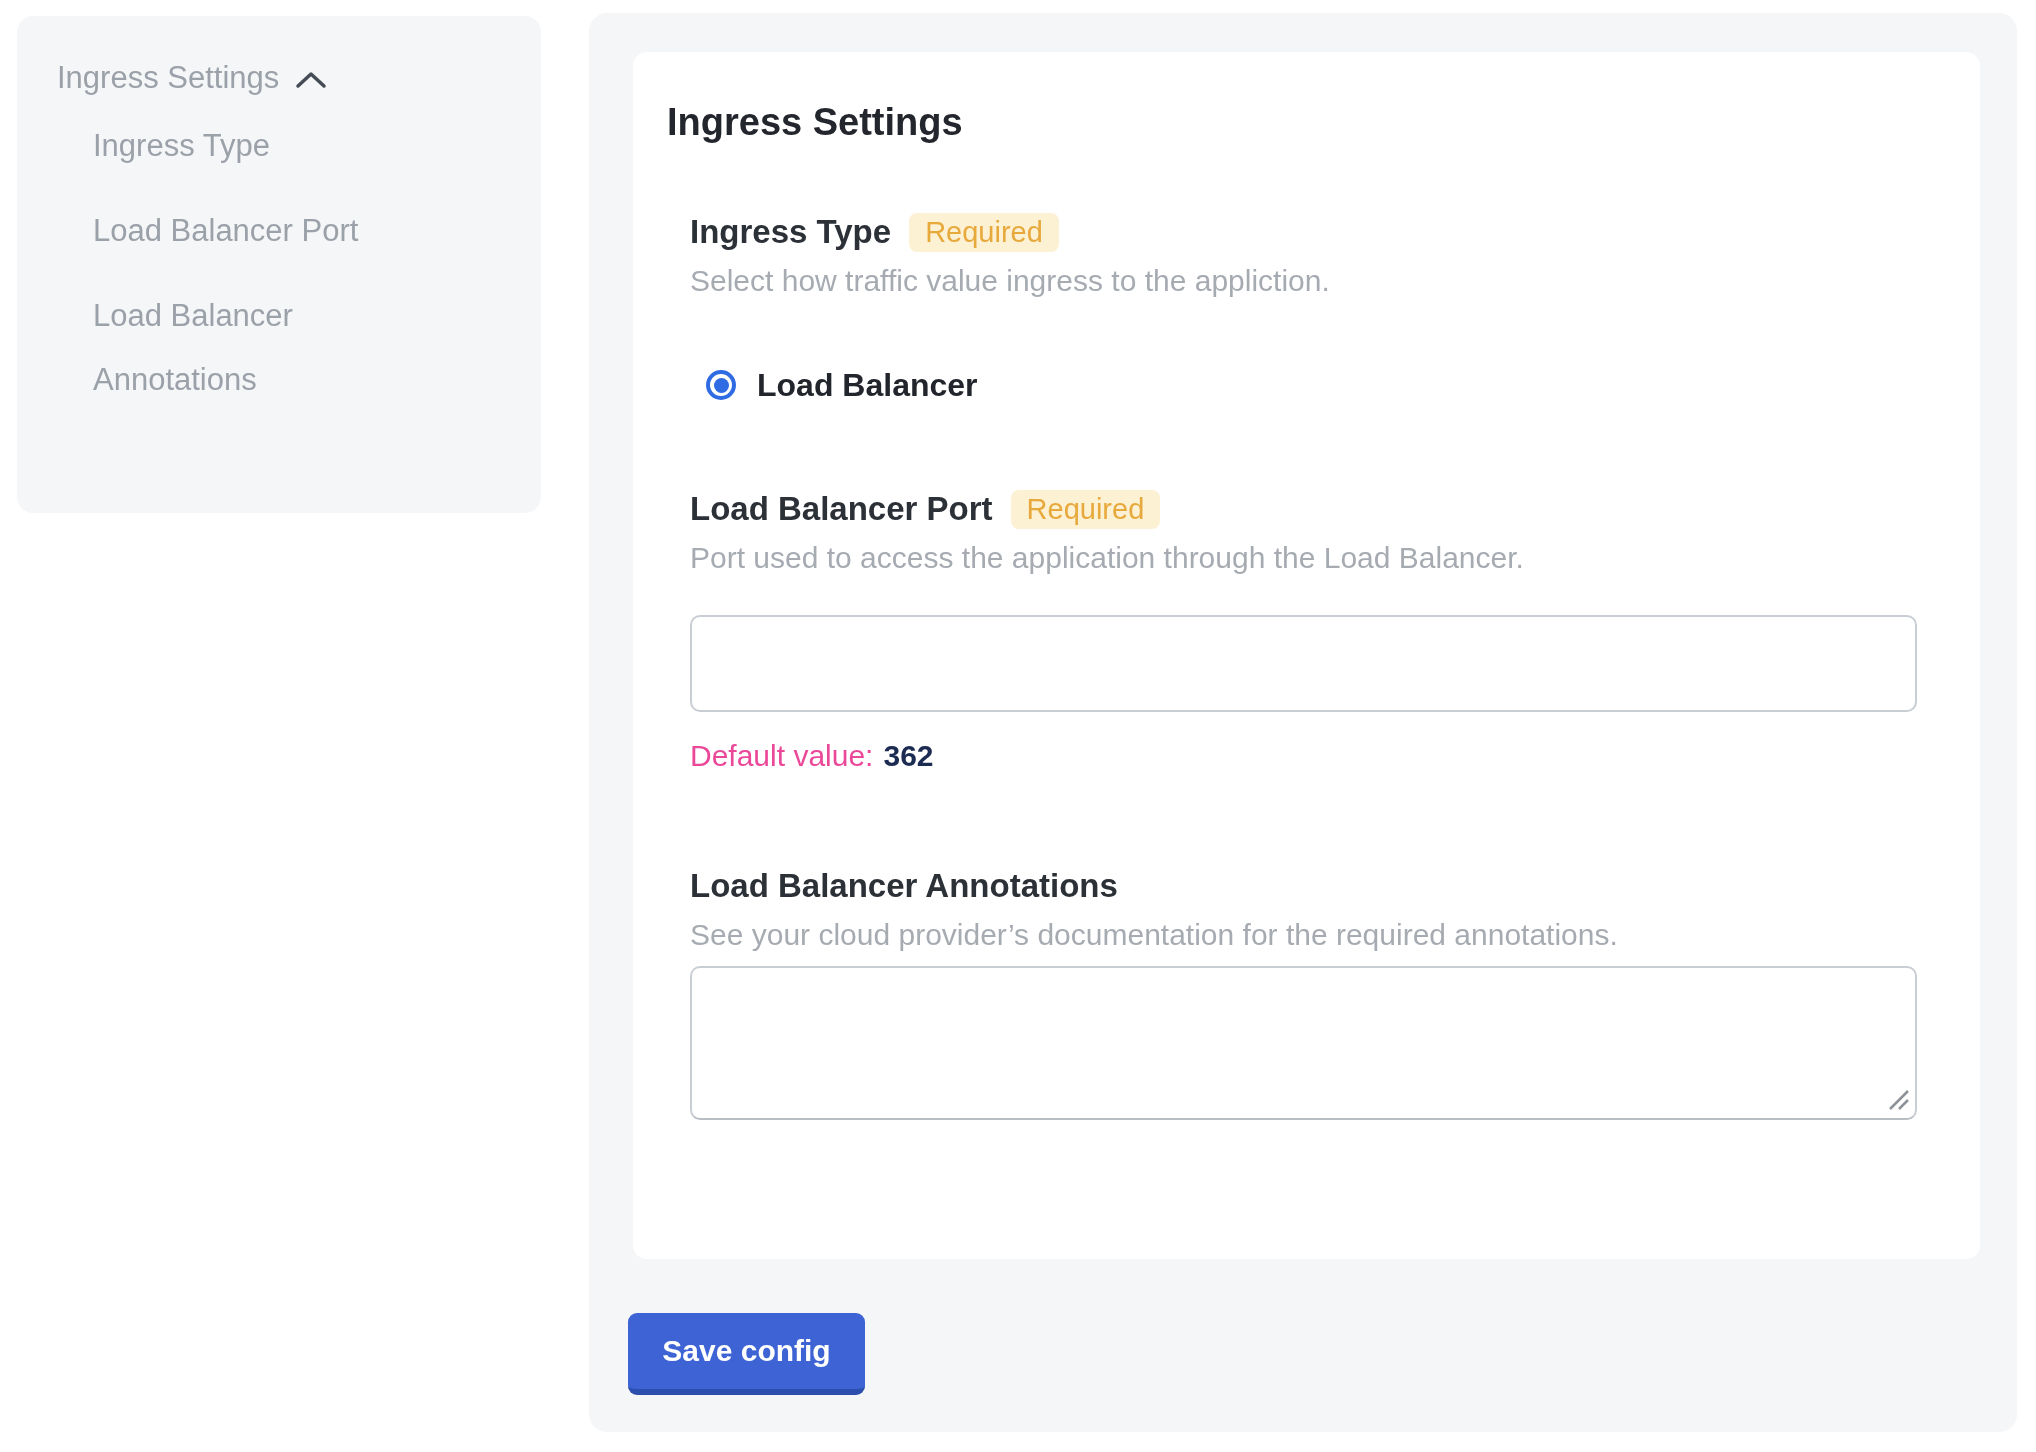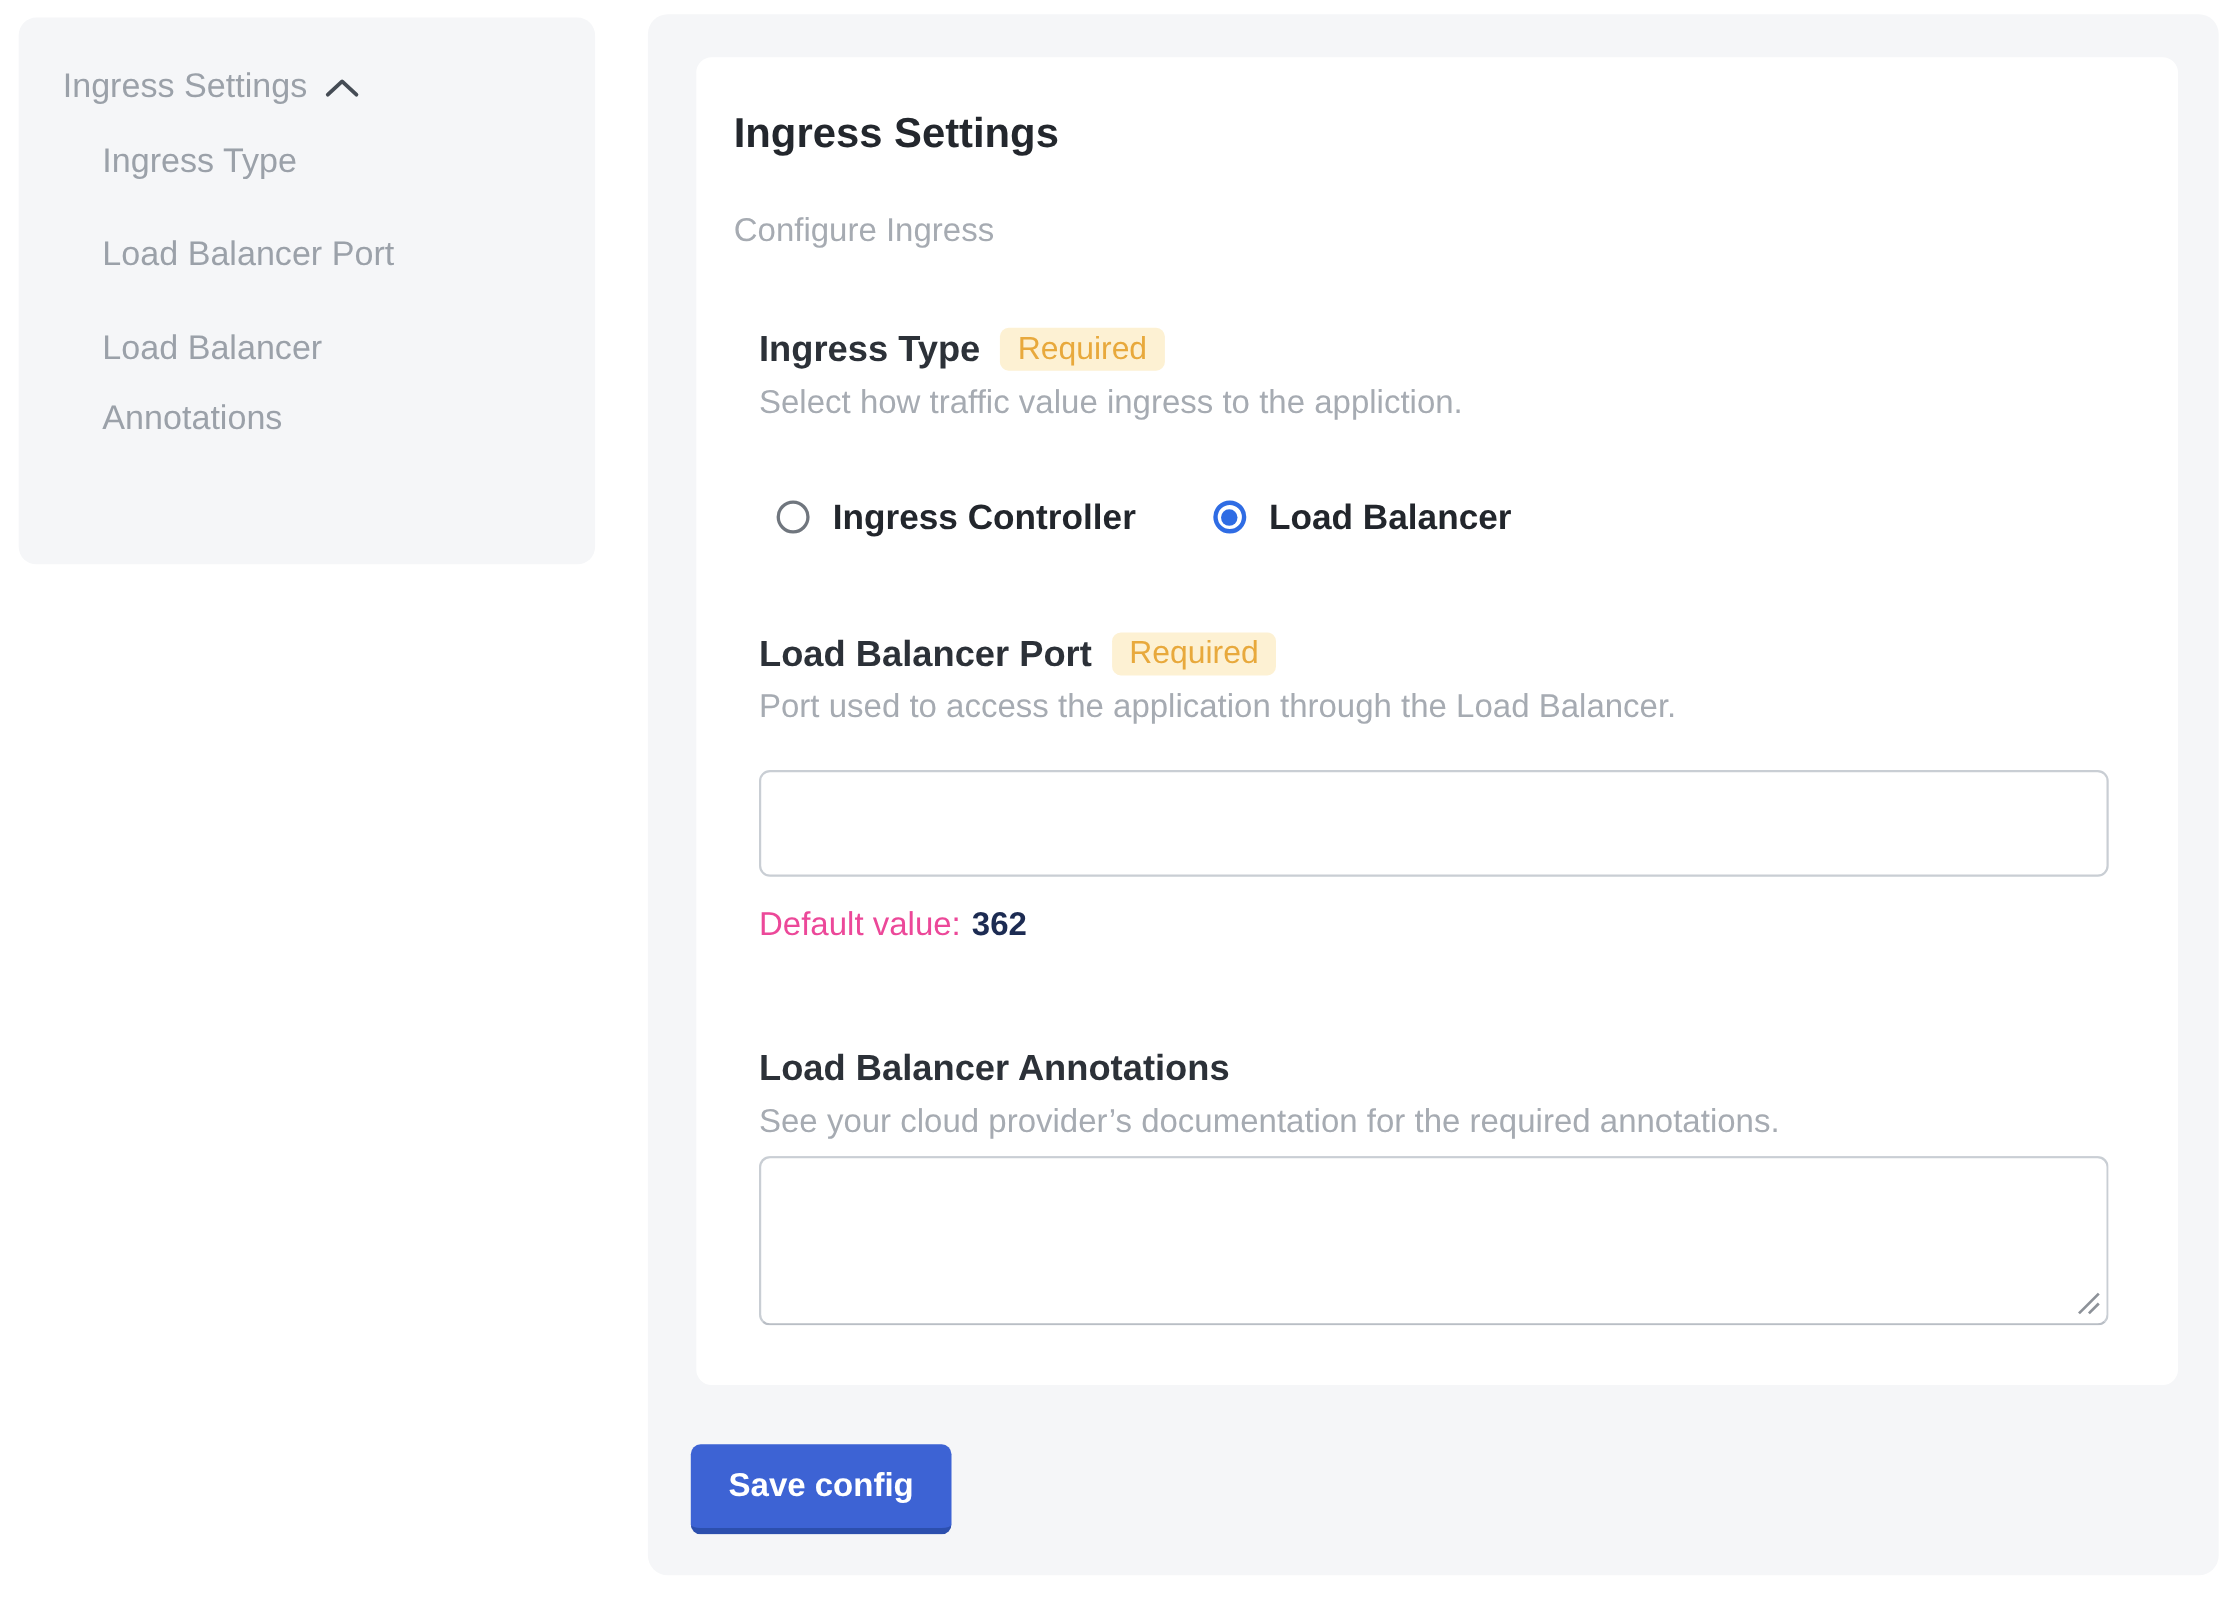--- a/index.html
+++ b/index.html
@@ -185,34 +185,29 @@
   <ul class="sidebar-list">
     <li>Ingress Type</li>
     <li>Load Balancer Port</li>
     <li>Load Balancer Annotations</li>
   </ul>
 </nav>
 
 <main class="panel">
   <section class="card">
     <h1>Ingress Settings</h1>
-    <div class="subtitle">Configure Ingress</div>
 
     <div class="section sec-1">
       <div class="label-row">
         <span class="sec-label">Ingress Type</span>
         <span class="badge">Required</span>
       </div>
       <div class="sec-desc">Select how traffic value ingress to the appliction.</div>
 
       <div class="radio-row">
-        <div class="radio-opt">
-          <span class="radio"></span>
-          <span class="radio-label">Ingress Controller</span>
-        </div>
         <div class="radio-opt">
           <span class="radio selected"></span>
           <span class="radio-label">Load Balancer</span>
         </div>
       </div>
     </div>
 
     <div class="section sec-2">
       <div class="label-row">
         <span class="sec-label">Load Balancer Port</span>

